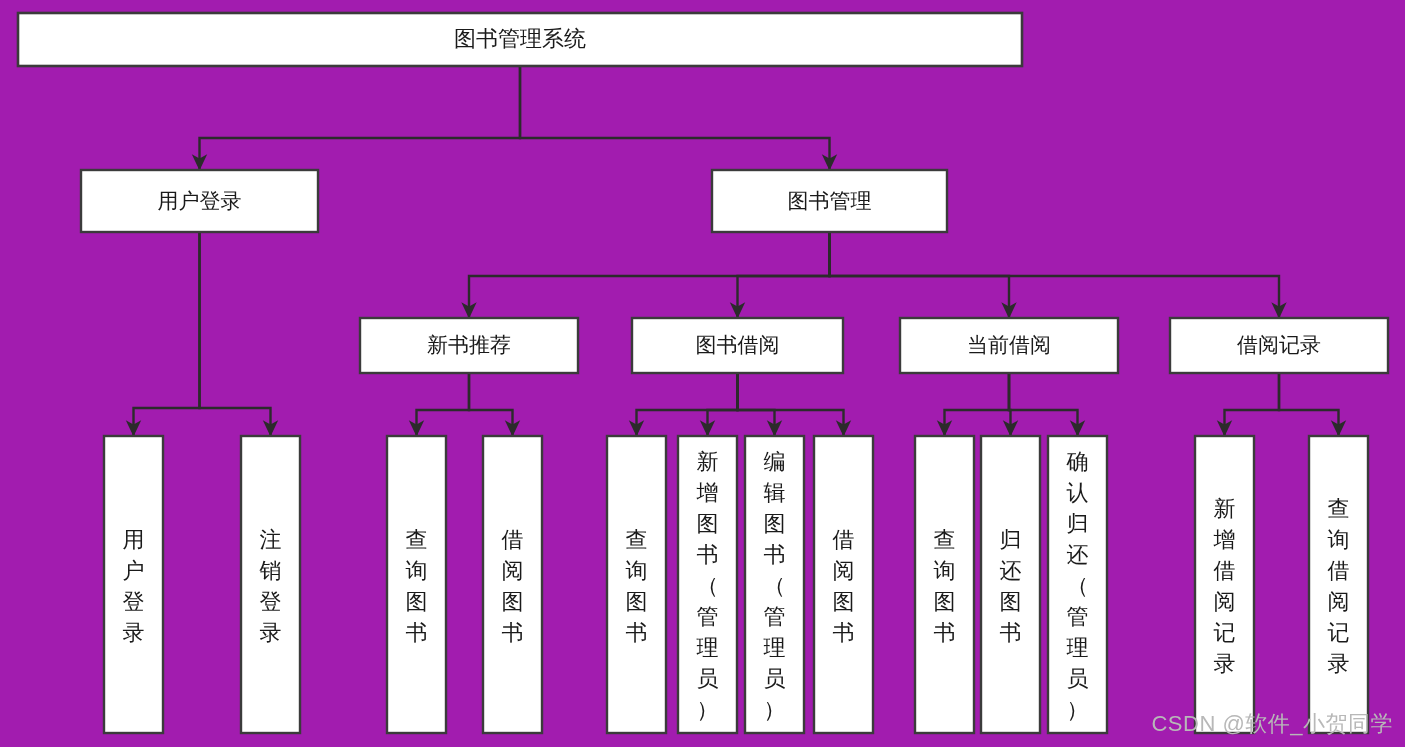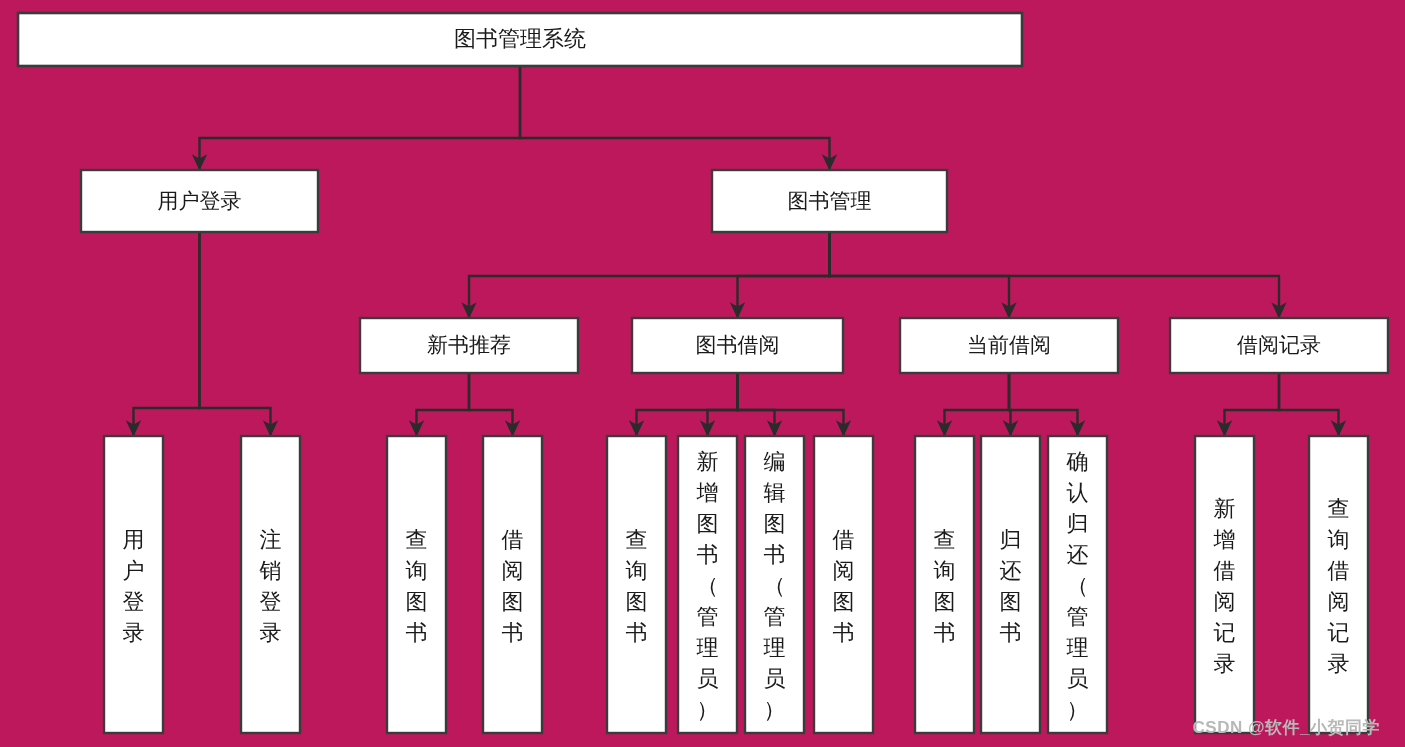--- a/index.html
+++ b/index.html
@@ -11,21 +11,21 @@
     width: 1405px;
     height: 747px;
     font-family: "Liberation Sans", "DejaVu Sans", sans-serif;
     overflow: hidden;
     position: relative;
   }
   #diagram-root {
     position: relative;
     width: 1405px;
     height: 747px;
-    background: #be185d;
+    background: #a21caf;
   }
   svg.diagram-canvas {
     position: absolute;
     top: 0;
     left: 0;
     width: 1405px;
     height: 747px;
     display: block;
   }
   .node-box {
@@ -55,29 +55,28 @@
     font-size: 22px;
   }
   .leaf-label {
     font-family: "Liberation Sans", "DejaVu Sans", sans-serif;
     fill: #1a1a1a;
     font-size: 22px;
     text-anchor: middle;
   }
   .watermark {
     position: absolute;
-    right: 25px;
+    right: 12px;
     bottom: 8px;
     font-family: "Liberation Sans", "DejaVu Sans", sans-serif;
-    font-size: 17px;
+    font-size: 22px;
     color: #b8b8b8;
     letter-spacing: 0.5px;
     white-space: nowrap;
     user-select: none;
-    font-weight: bold;
   }
 </style>
 </head>
 <body>
 
 <div id="diagram-root">
   <svg class="diagram-canvas" viewBox="0 0 1405 747">
     <defs>
       <marker id="arrow-head" viewBox="0 0 12 12" refX="10.5" refY="6" markerWidth="7" markerHeight="7" orient="auto-start-reverse">
         <path d="M 0 0.5 L 11.5 6 L 0 11.5 L 3 6 Z" fill="#2b2b2b"></path>

